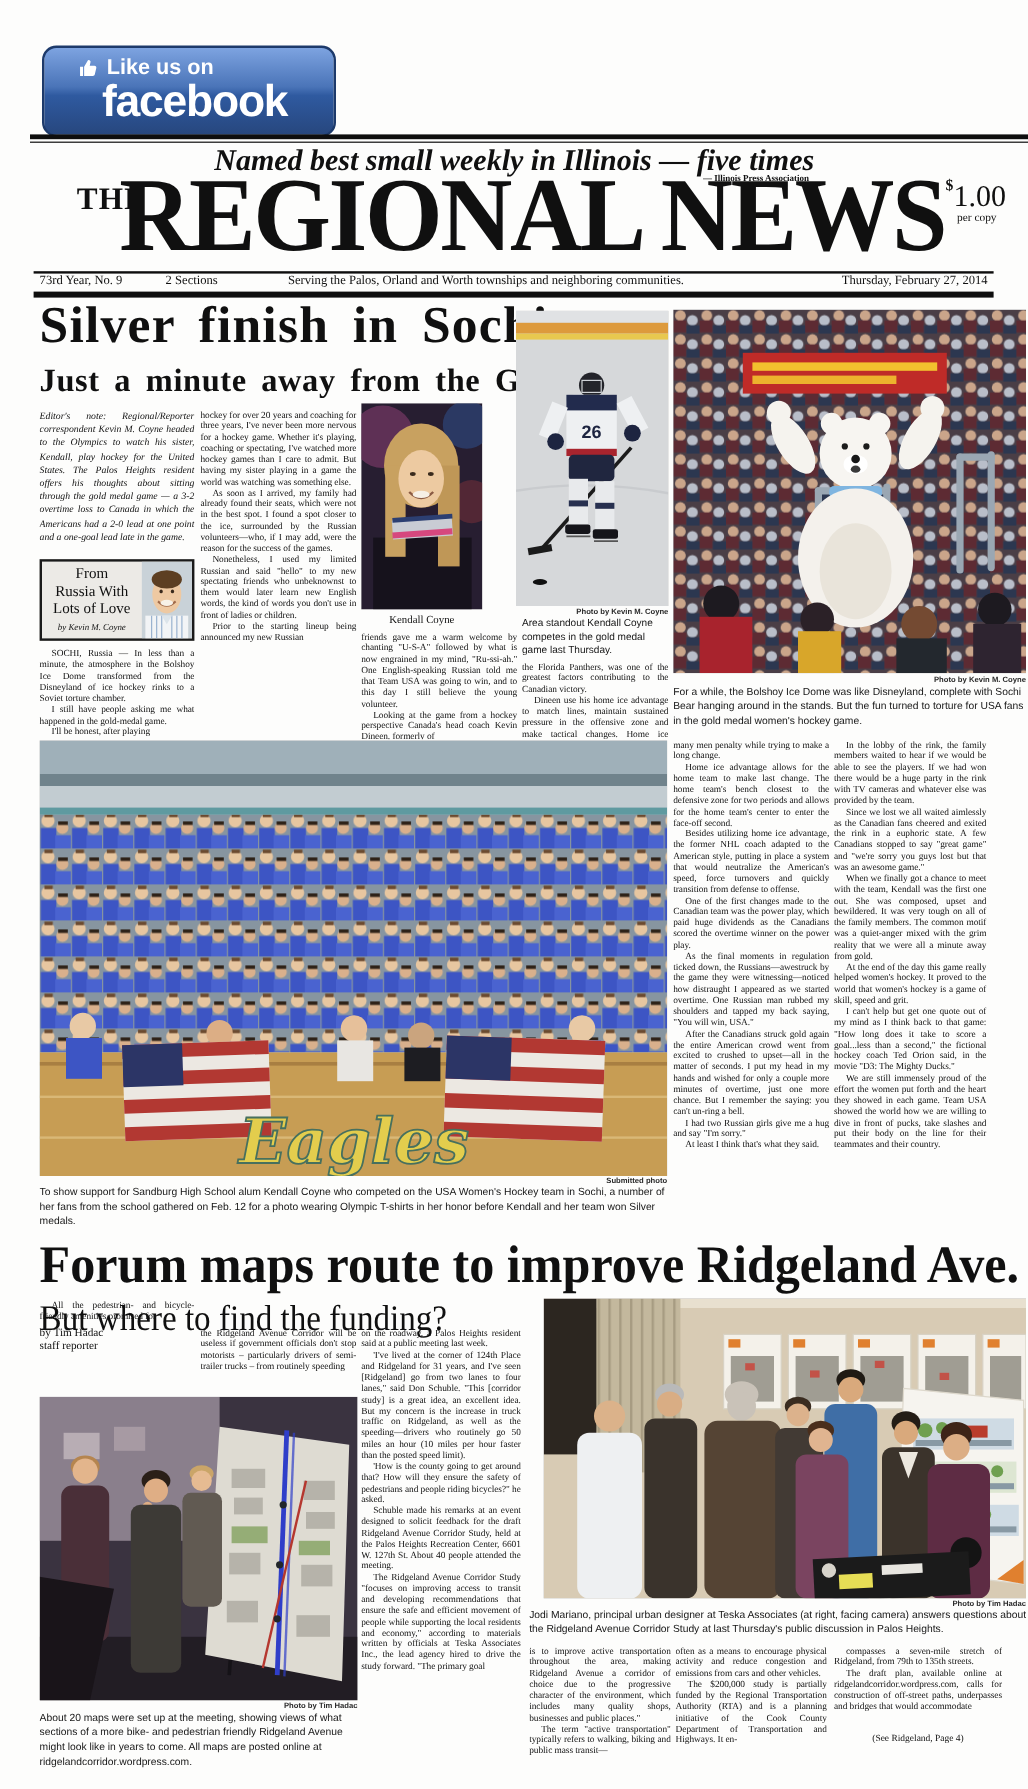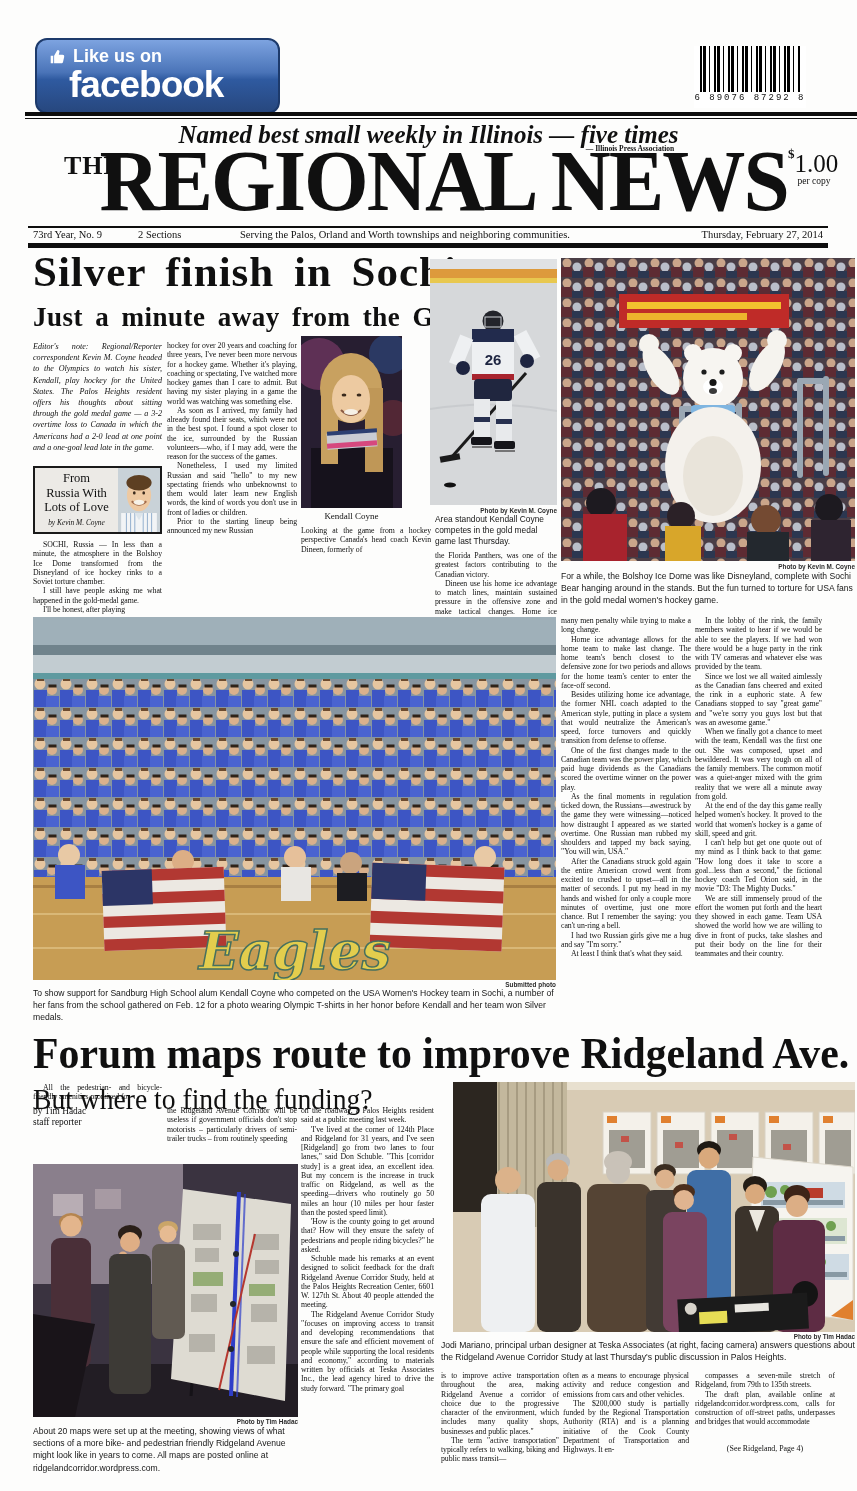--- a/index.html
+++ b/index.html
@@ -2,21 +2,21 @@
 <html><head>
 <meta charset="utf-8">
 <style>
   html,body{margin:0;padding:0;background:#888;}
   .page{position:relative;width:857px;height:1491px;background:#fdfdfc;margin:0 auto;overflow:hidden;
         font-family:"Liberation Serif",serif;color:#101010;}
   .abs{position:absolute;}
   
   .fb{position:absolute;left:35px;top:38px;width:245px;height:76px;border-radius:12px;
       background:linear-gradient(#7da3e0 0%,#4a74b8 45%,#2f5aa0 55%,#27477e 100%);
-      border:2px solid #1d3a6b;color:#fff;font-family:"Liberation Sans",sans-serif;box-sizing:border-box;padding:4px 12px;}
+      border:2px solid #1d3a6b;color:#fff;font-family:"Liberation Sans",sans-serif;box-sizing:border-box;padding:4px 28px;}
   .fb-top{display:flex;align-items:center;gap:7px;font-size:18px;font-weight:bold;margin-top:2px;}
   .fb-word{font-size:37px;font-weight:bold;letter-spacing:-1px;line-height:36px;margin-left:20px;}
   .barcode{position:absolute;left:694px;top:46px;width:112px;height:62px;background:#fff;}
   .bars{height:46px;margin:0 6px;background:repeating-linear-gradient(90deg,#000 0 2px,#fff 2px 3px,#000 3px 6px,#fff 6px 9px,#000 9px 10px,#fff 10px 14px);}
   .bdigits{font-family:"Liberation Mono",monospace;font-size:9px;text-align:center;letter-spacing:2px;margin-top:1px;color:#111;}
   .rule{position:absolute;background:#0e0e0e;}
   .tagline{position:absolute;left:0;top:121px;width:100%;text-align:center;font-size:25px;font-weight:bold;font-style:italic;}
   .tagcredit{position:absolute;left:540px;top:144px;width:180px;text-align:center;font-size:7.5px;font-weight:bold;}
   .mast-the{position:absolute;left:64px;top:151px;font-size:26px;font-weight:bold;letter-spacing:1px;}
   .mast-title{position:absolute;left:96px;top:140px;width:695px;text-align:center;font-size:84px;font-weight:bold;
@@ -61,24 +61,20 @@
   <div class="fb">
     <div class="fb-top">
       <svg width="17" height="17" viewBox="0 0 20 20">
           <path fill="#fff" d="M2 9h3v9H2zM6 18h8.5c1 0 1.8-.7 2-1.6l1.4-6A2 2 0 0 0 16 8h-4.5l.7-3.2A1.6 1.6 0 0 0 9.2 3.5L6 9z"></path>
         </svg>
       <span>Like us on</span>
     </div>
     <div class="fb-word">facebook</div>
   </div>
 
-  <div class="barcode">
-    <div class="bars"></div>
-    <div class="bdigits">6 89076 87292 8</div>
-  </div>
 
   <div class="rule" style="left:25px;top:112px;width:832px;height:4px;"></div>
   <div class="rule" style="left:25px;top:118px;width:832px;height:1px;"></div>
 
   <div class="tagline">Named best small weekly in Illinois — five times</div>
   <div class="tagcredit">— Illinois Press Association</div>
 
   <div class="mast-the">THE</div>
   <div class="mast-title">REGIONAL NEWS</div>
   <div class="price">
@@ -150,20 +146,21 @@
       <ellipse cx="58" cy="59" rx="2.4" ry="1.6" fill="#3a2a1c"></ellipse>
       <path d="M40 74 Q50 84 60 74" stroke="#8a5a43" stroke-width="2" fill="none"></path>
       <ellipse cx="50" cy="76" rx="7" ry="3" fill="#f6f0e6"></ellipse>
       <rect x="26" y="96" width="50" height="16" fill="#c9ccd4" transform="rotate(-4 50 104)"></rect>
       <rect x="26" y="106" width="50" height="5" fill="#d6487e" transform="rotate(-4 50 108)"></rect>
       <rect x="26" y="94" width="50" height="4" fill="#2c3f72" transform="rotate(-4 50 96)"></rect>
     </svg>
   </div>
   <div class="cap-serif" style="left:301px;top:511px;width:101px;">Kendall Coyne</div>
   <div class="col flush" style="left:301px;top:526px;width:130px;height:90px;">
+      <p>friends gave me a warm welcome by chanting "U-S-A" followed by what is now engrained in my mind, "Ru-ssi-ah." One English-speaking Russian told me that Team USA was going to win, and to this day I still believe the young volunteer.</p>
       <p>Looking at the game from a hockey perspective Canada's head coach Kevin Dineen, formerly of</p>
     </div>
 
   <div class="photo" style="left:430px;top:259px;width:127px;height:246px;">
     <svg viewBox="0 0 127 246" preserveAspectRatio="none">
       <rect width="127" height="246" fill="#d6d8da"></rect>
       <rect width="127" height="10" fill="#e0e2e4"></rect>
       <rect y="10" width="127" height="9" fill="#dd9a3c"></rect>
       <rect y="19" width="127" height="5" fill="#e8c84f"></rect>
       <path d="M0 150 Q63 140 127 152" stroke="#bfc3c6" stroke-width="2" fill="none" opacity=".6"></path>

